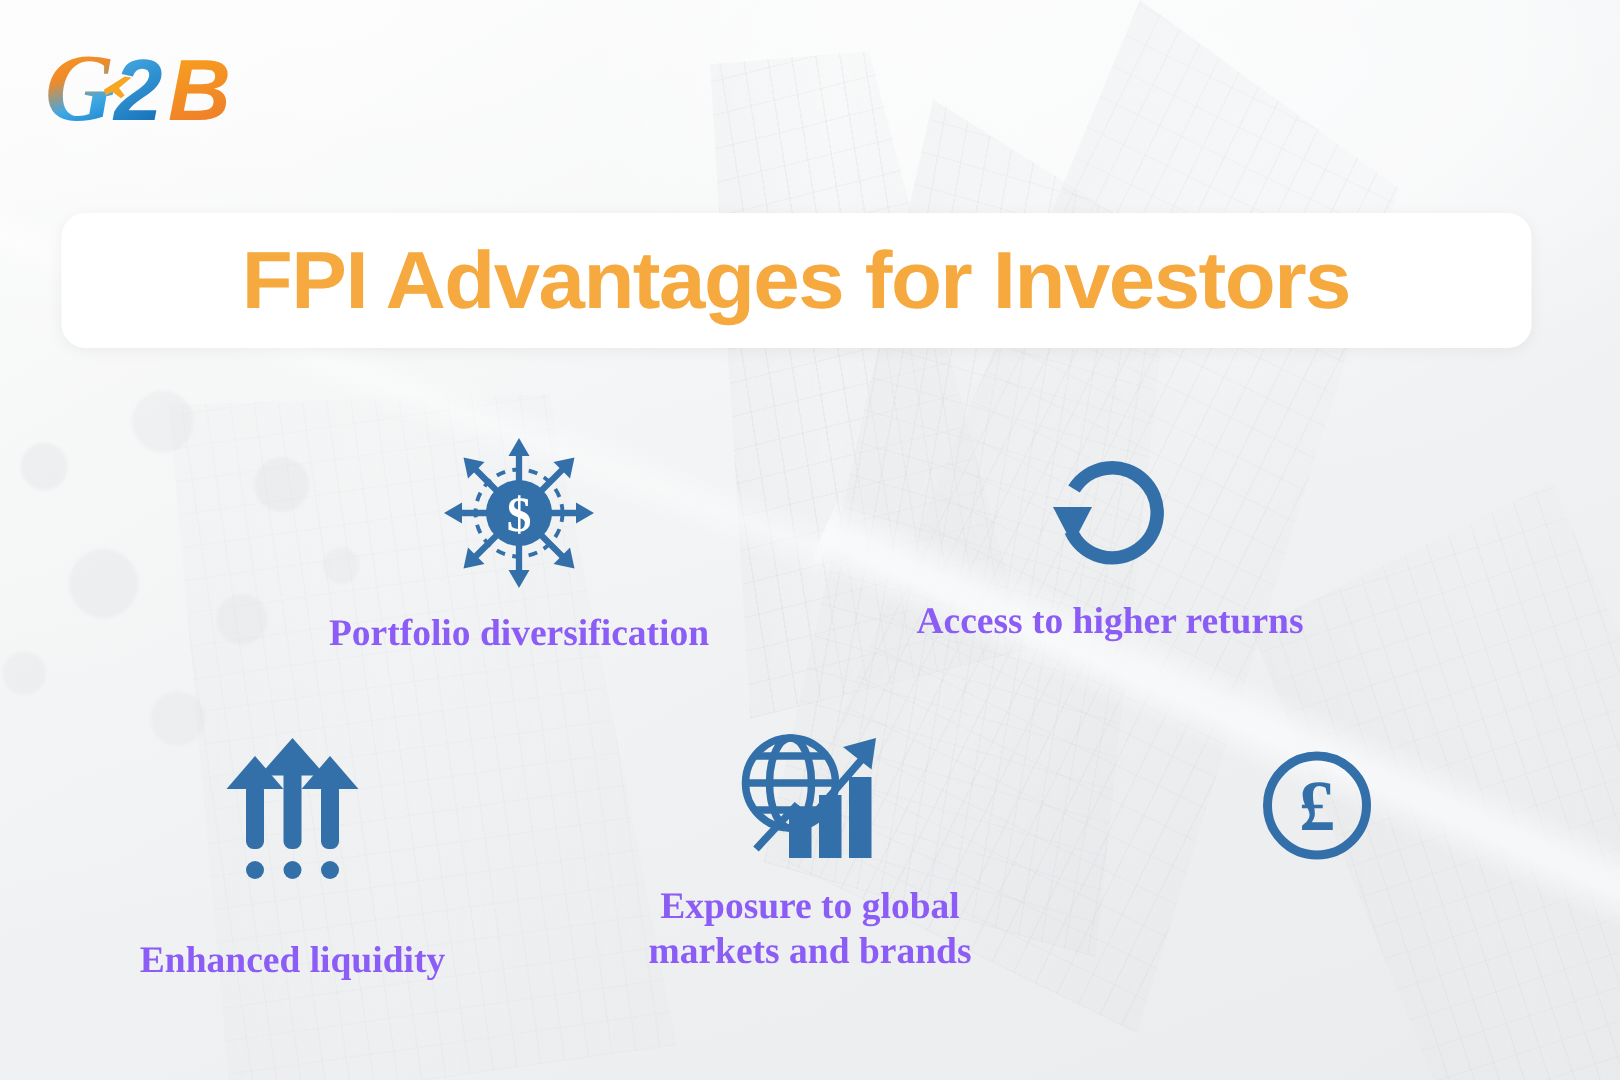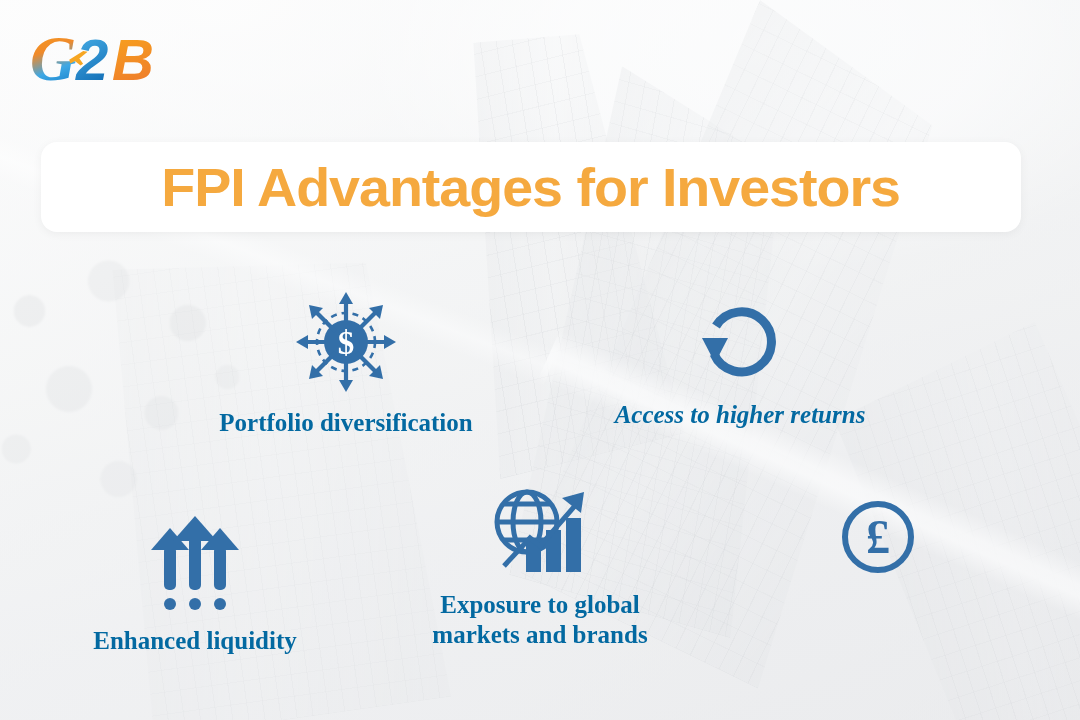--- a/index.html
+++ b/index.html
@@ -154,29 +154,29 @@
     display: flex;
     align-items: flex-end;
     justify-content: center;
   }
   .feature .caption {
     margin-top: 12px;
     font-family: "Liberation Serif", serif;
     font-weight: bold;
     font-size: 25px;
     line-height: 1.18;
-    color: #0369a1;
+    color: #8b5cf6;
     text-align: center;
     white-space: pre-line;
   }
 
   
   #feat-0 { left: 206px; top: 288px; width: 280px; }
-  #feat-1 { left: 600px; top: 296px; width: 280px; font-style: italic; }
-  #feat-2 { left: 60px;  top: 514px; width: 270px; }
+  #feat-1 { left: 600px; top: 296px; width: 280px; }
+  #feat-2 { left: 60px;  top: 490px; width: 270px; gap: 24px; }
   #feat-3 { left: 410px; top: 484px; width: 260px; }
   #feat-4 { left: 760px; top: 498px; width: 236px; }
 
   svg { display: block; }
 </style>
 </head>
 <body>
 
 <div id="canvas">
 

